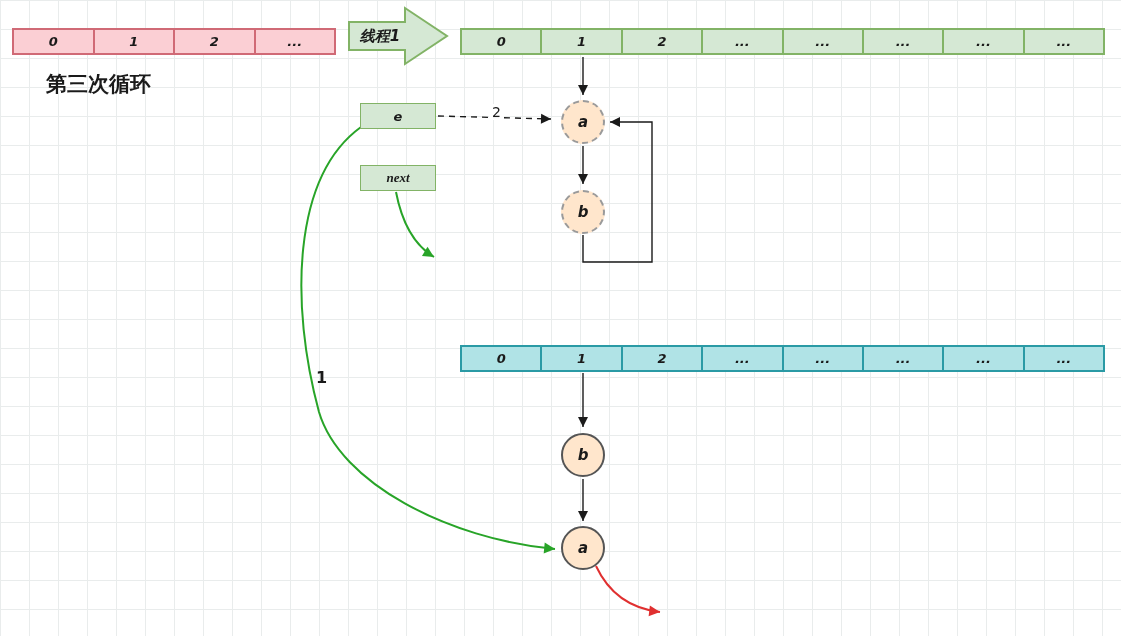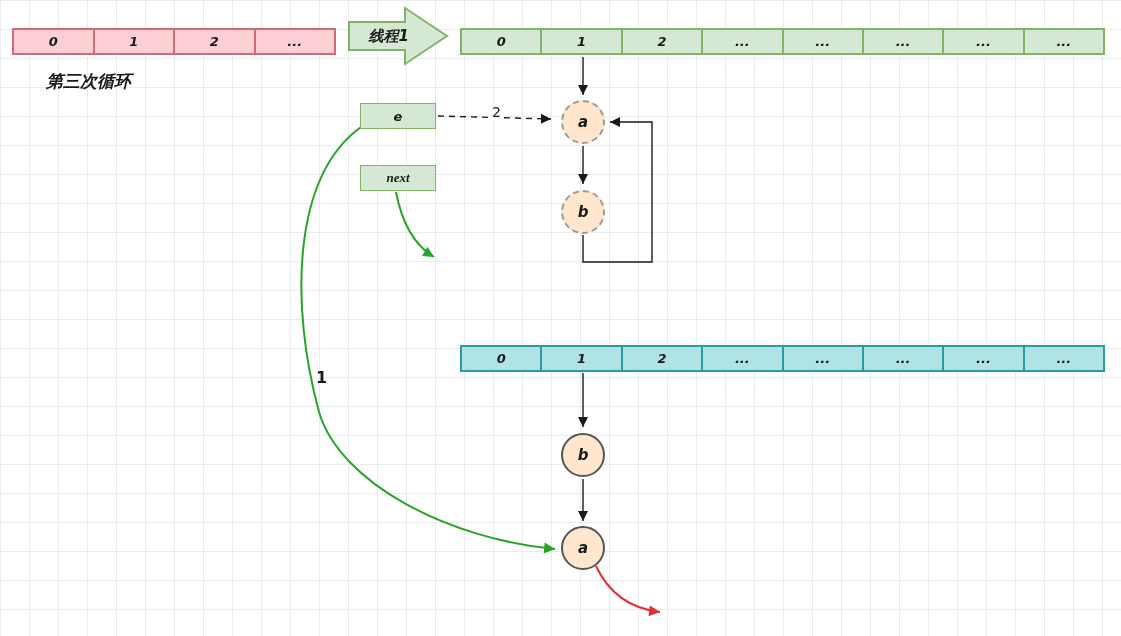--- a/index.html
+++ b/index.html
@@ -22,24 +22,24 @@
   .layer{position:absolute;left:0;top:0;}
   .array{position:absolute;display:flex;}
   .cell{
     flex:1;height:27px;display:flex;align-items:center;justify-content:center;
     font-style:italic;font-weight:bold;font-size:13px;border:2px solid;box-sizing:border-box;
   }
   .cell + .cell{margin-left:-2px;}
   .array.pink .cell{background:var(--pink-fill);border-color:var(--pink-stroke);}
   .array.green .cell{background:var(--green-fill);border-color:var(--green-stroke);}
   .array.cyan .cell{background:var(--cyan-fill);border-color:var(--cyan-stroke);}
-  .caption{position:absolute;font-weight:bold;font-size:17px;font-style:italic;}
+  .caption{position:absolute;font-weight:bold;font-size:21px;}
   .thread-label{
     position:absolute;font-style:italic;font-weight:bold;font-size:15px;
-    width:58px;text-align:right;
+    width:58px;text-align:center;
   }
   .pbox{
     position:absolute;width:76px;height:26px;box-sizing:border-box;
     background:var(--green-fill);border:1.5px solid var(--green-stroke);
     display:flex;align-items:center;justify-content:center;
     font-style:italic;font-weight:bold;font-size:13px;
   }
   .node{
     position:absolute;width:44px;height:44px;border-radius:50%;box-sizing:border-box;
     background:var(--node-fill);display:flex;align-items:center;justify-content:center;

